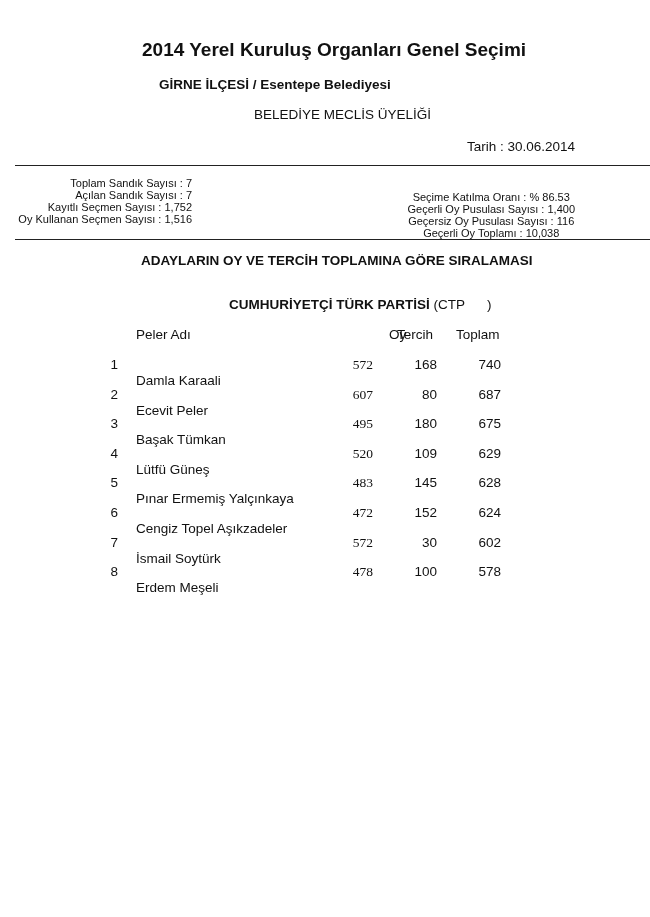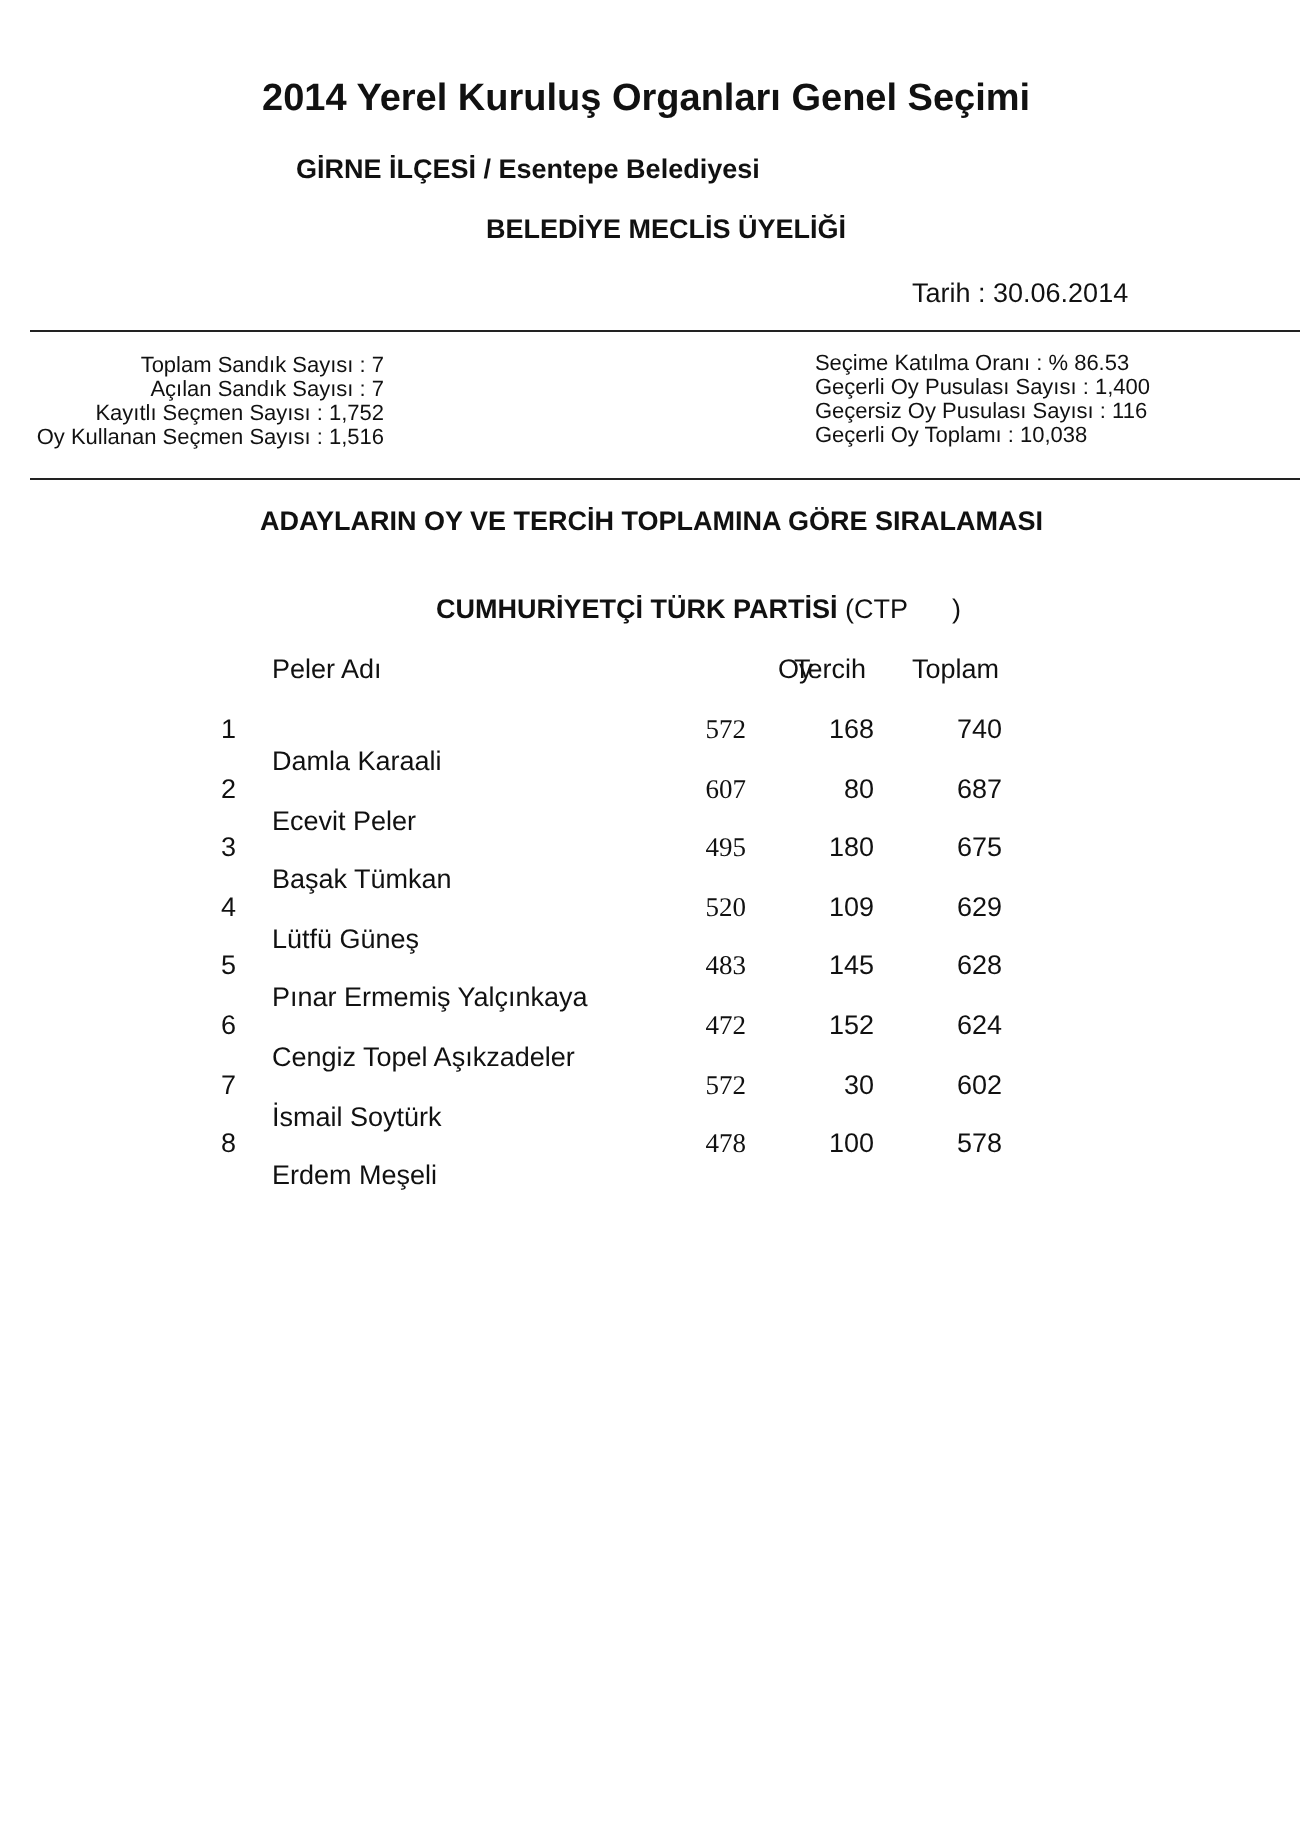--- a/index.html
+++ b/index.html
@@ -1,27 +1,27 @@
 <!DOCTYPE html>
 <html><head>
   <meta charset="utf-8">
   <style>
     html, body { margin: 0; padding: 0; background: #ffffff; }
     body { width: 650px; height: 917px; position: relative; overflow: hidden;
            font-family: "Liberation Sans", sans-serif; color: #111111; }
-    .abs { position: absolute; white-space: nowrap; }
+    .abs { position: absolute; white-space: nowrap; margin-left: 11px; }
     #title { left: 131px; top: 39px; font-size: 19px; font-weight: bold; }
     #district { left: 148px; top: 77px; font-size: 13.5px; font-weight: bold; }
-    #office { left: 243px; top: 107px; font-size: 13.5px; font-weight: bold; }
+    #office { left: 243px; top: 107px; font-size: 13.5px; font-weight: normal; }
     #date { left: 456px; top: 139px; font-size: 13.5px; }
     .rule { position: absolute; left: 15px; width: 635px; height: 1px; background: #222; }
     #rule-top { top: 165px; }
     #rule-bottom { top: 239px; }
     .stats-left { position: absolute; right: 458px; top: 177px; text-align: right; font-size: 11px; line-height: 12px; }
-    .stats-right { position: absolute; right: 75px; top: 176px; text-align: left; font-size: 11px; line-height: 12px; }
+    .stats-right { position: absolute; right: 75px; top: 191px; text-align: center; font-size: 11px; line-height: 12px; }
     .stat-row { white-space: nowrap; }
     #ranking-title { left: 130px; top: 253px; font-size: 13.5px; font-weight: bold; }
     #party-title { left: 218px; top: 297px; font-size: 13.5px; font-weight: bold; }
     #party-title .paren { font-weight: normal; }
     .hdr { position: absolute; top: 327px; font-size: 13.5px; }
     #hdr-name { left: 136px; }
     #hdr-oy { left: 350px; margin-left: 39px; }
     #hdr-tercih { left: 397px; }
     #hdr-toplam { left: 456px; }
     .row { position: absolute; left: 0; width: 650px; height: 20px; font-size: 13.5px; }

